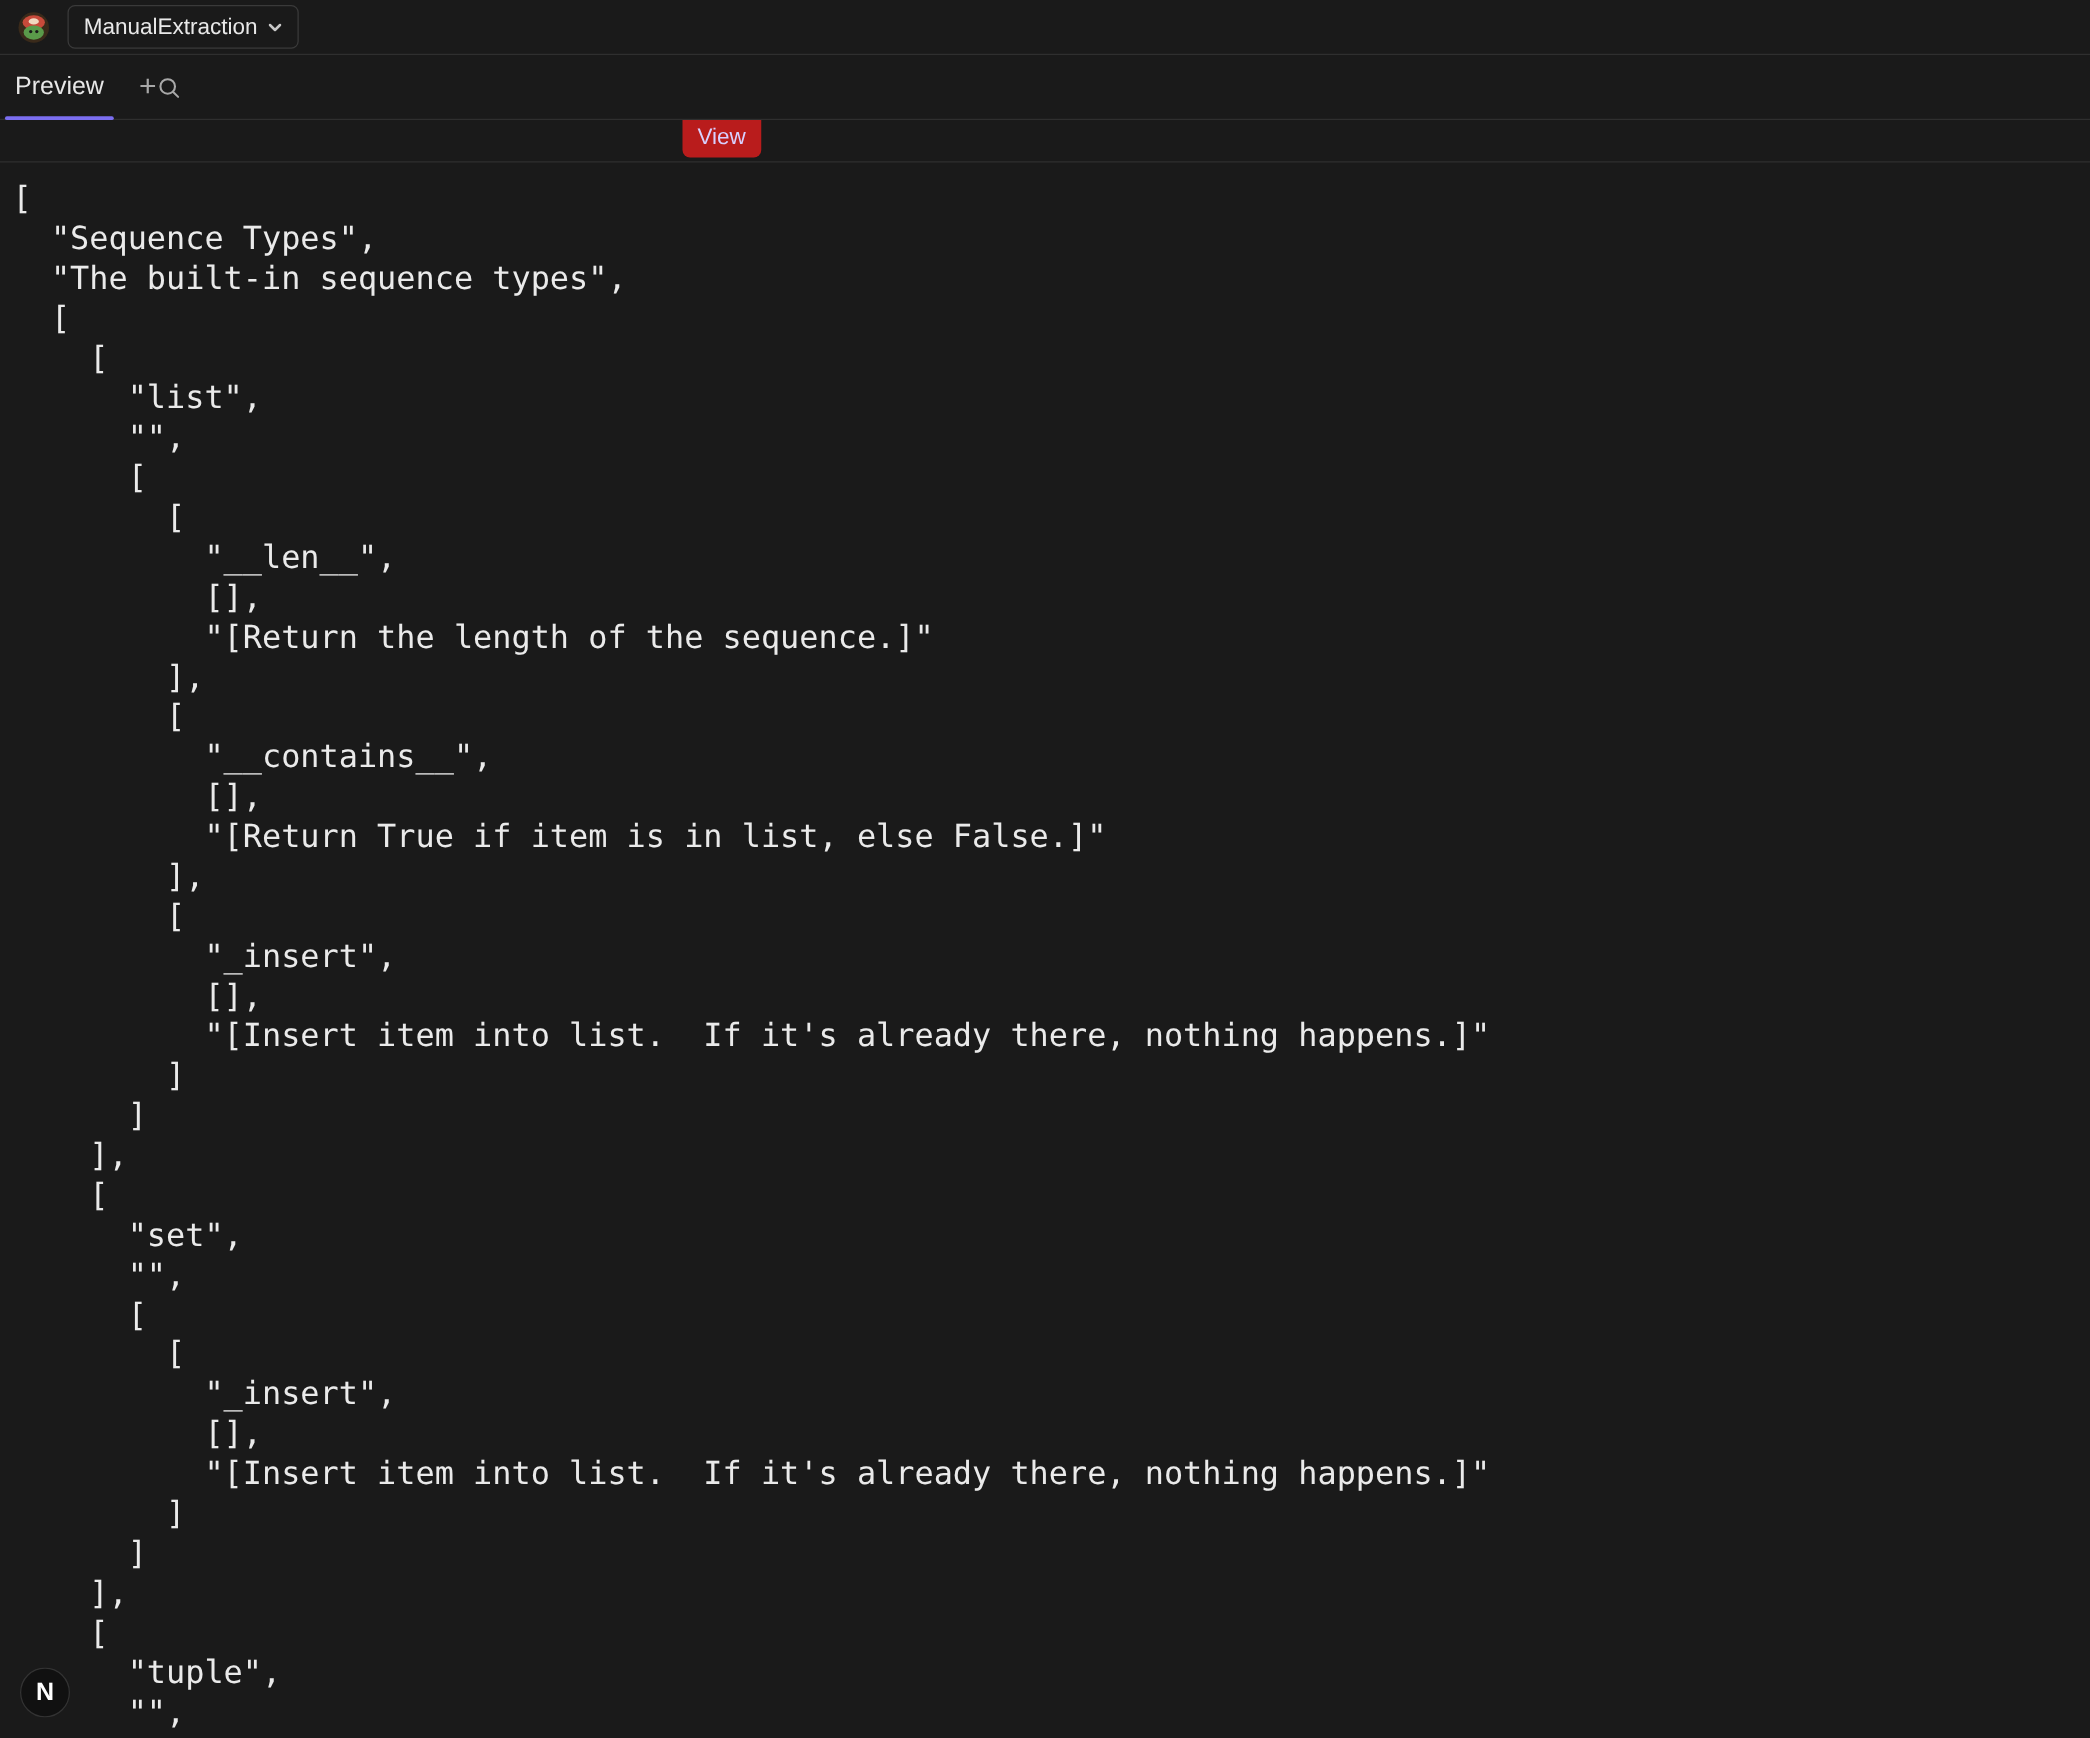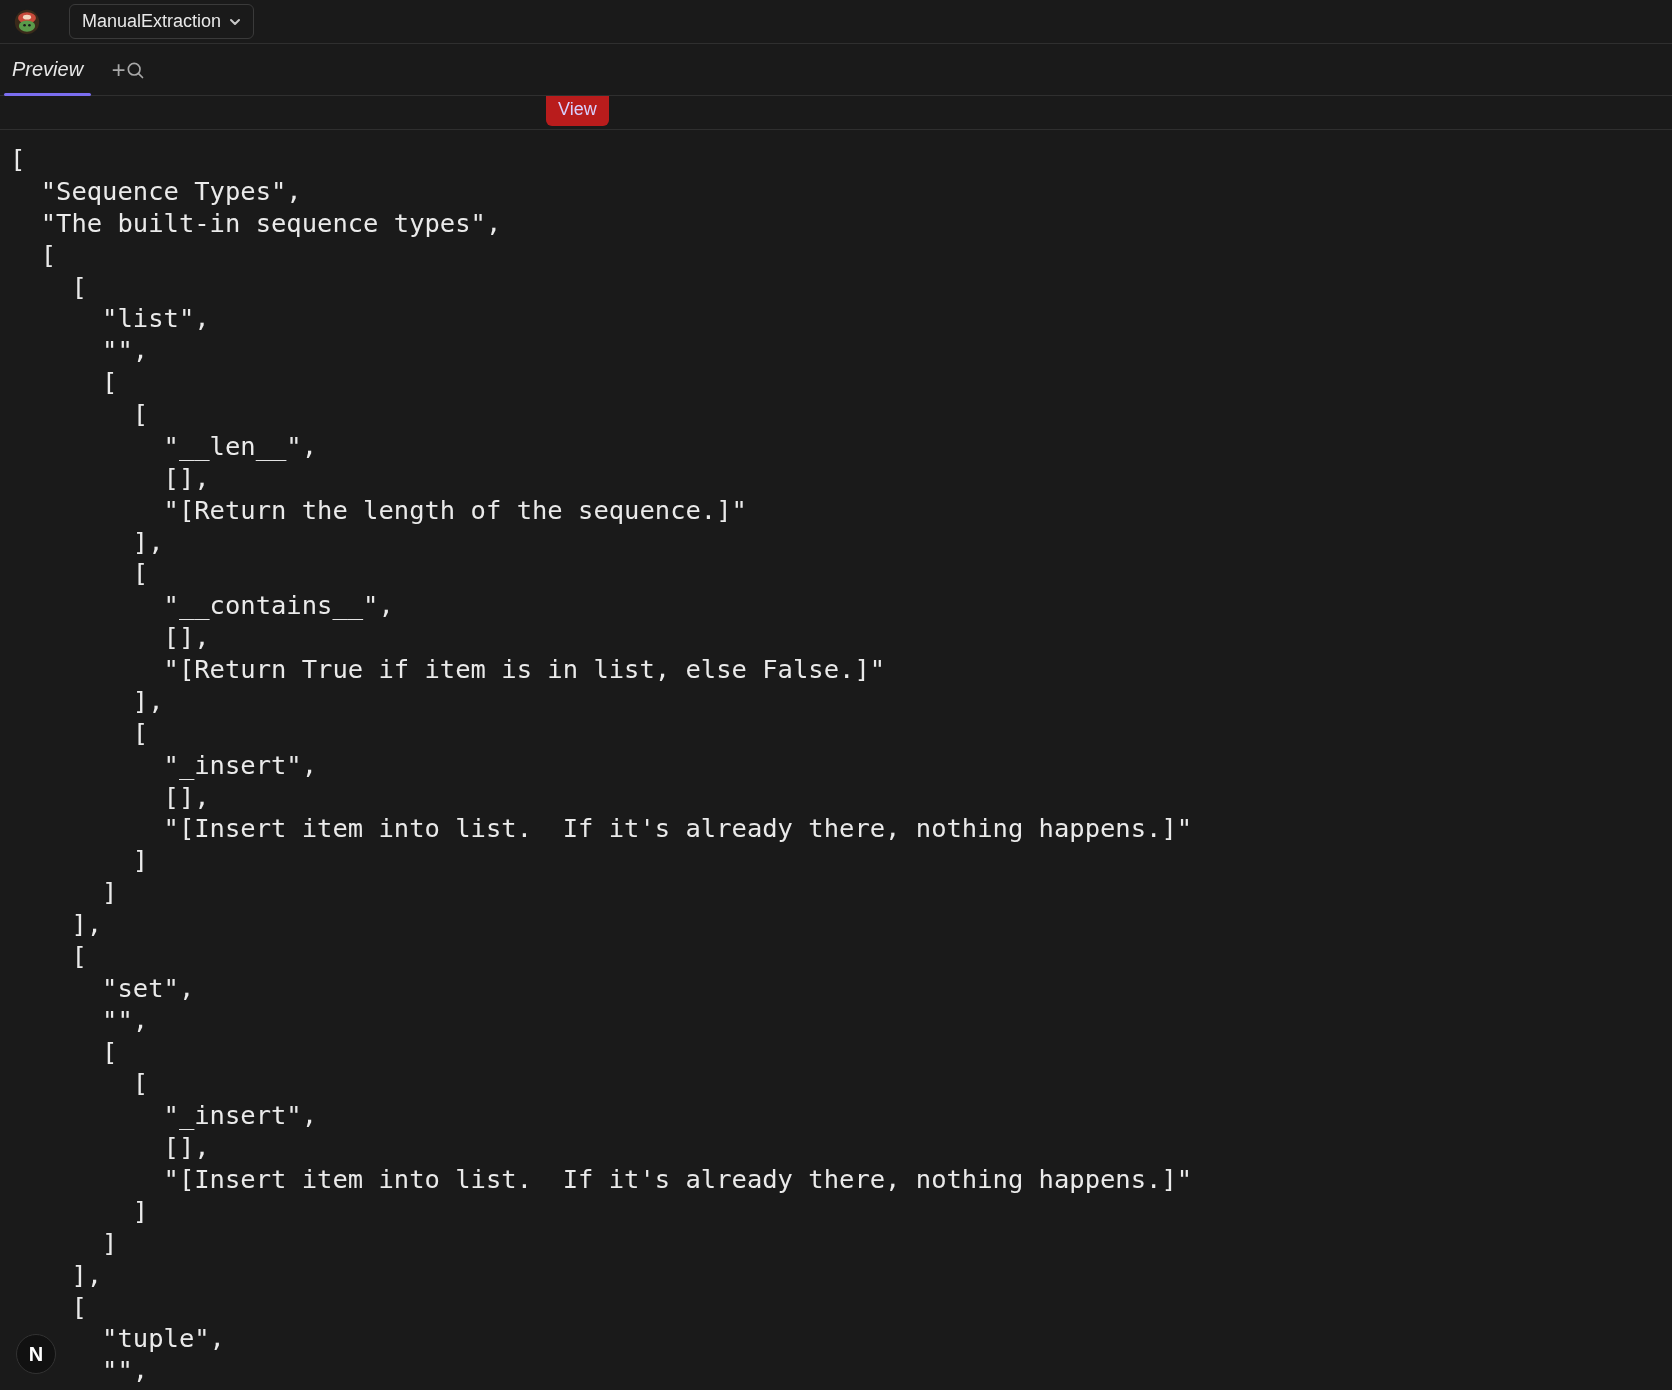--- a/index.html
+++ b/index.html
@@ -16,21 +16,21 @@
     display: flex;
     flex-direction: column;
     height: 100vh;
   }
   
   .toolbar {
     display: flex;
     align-items: center;
     height: 44px;
     padding: 0 14px;
-    gap: 29px;
+    gap: 14px;
     border-bottom: 1px solid #2f2f2f;
   }
   .logo {
     width: 26px;
     height: 26px;
     display: flex;
     align-items: center;
     justify-content: center;
   }
   .logo svg { width: 26px; height: 26px; }
@@ -55,21 +55,20 @@
   }
   .chevron-down svg { width: 12px; height: 12px; stroke: #c8c8c8; }
   
   .tab-row {
     display: flex;
     align-items: center;
     height: 52px;
     padding: 0 10px;
     border-bottom: 1px solid #2f2f2f;
     gap: 26px;
-    font-style: italic;
   }
   .tab {
     font-size: 20px;
     color: #e8e8e8;
     height: 100%;
     display: flex;
     align-items: center;
     padding: 0 2px;
     cursor: pointer;
     position: relative;

